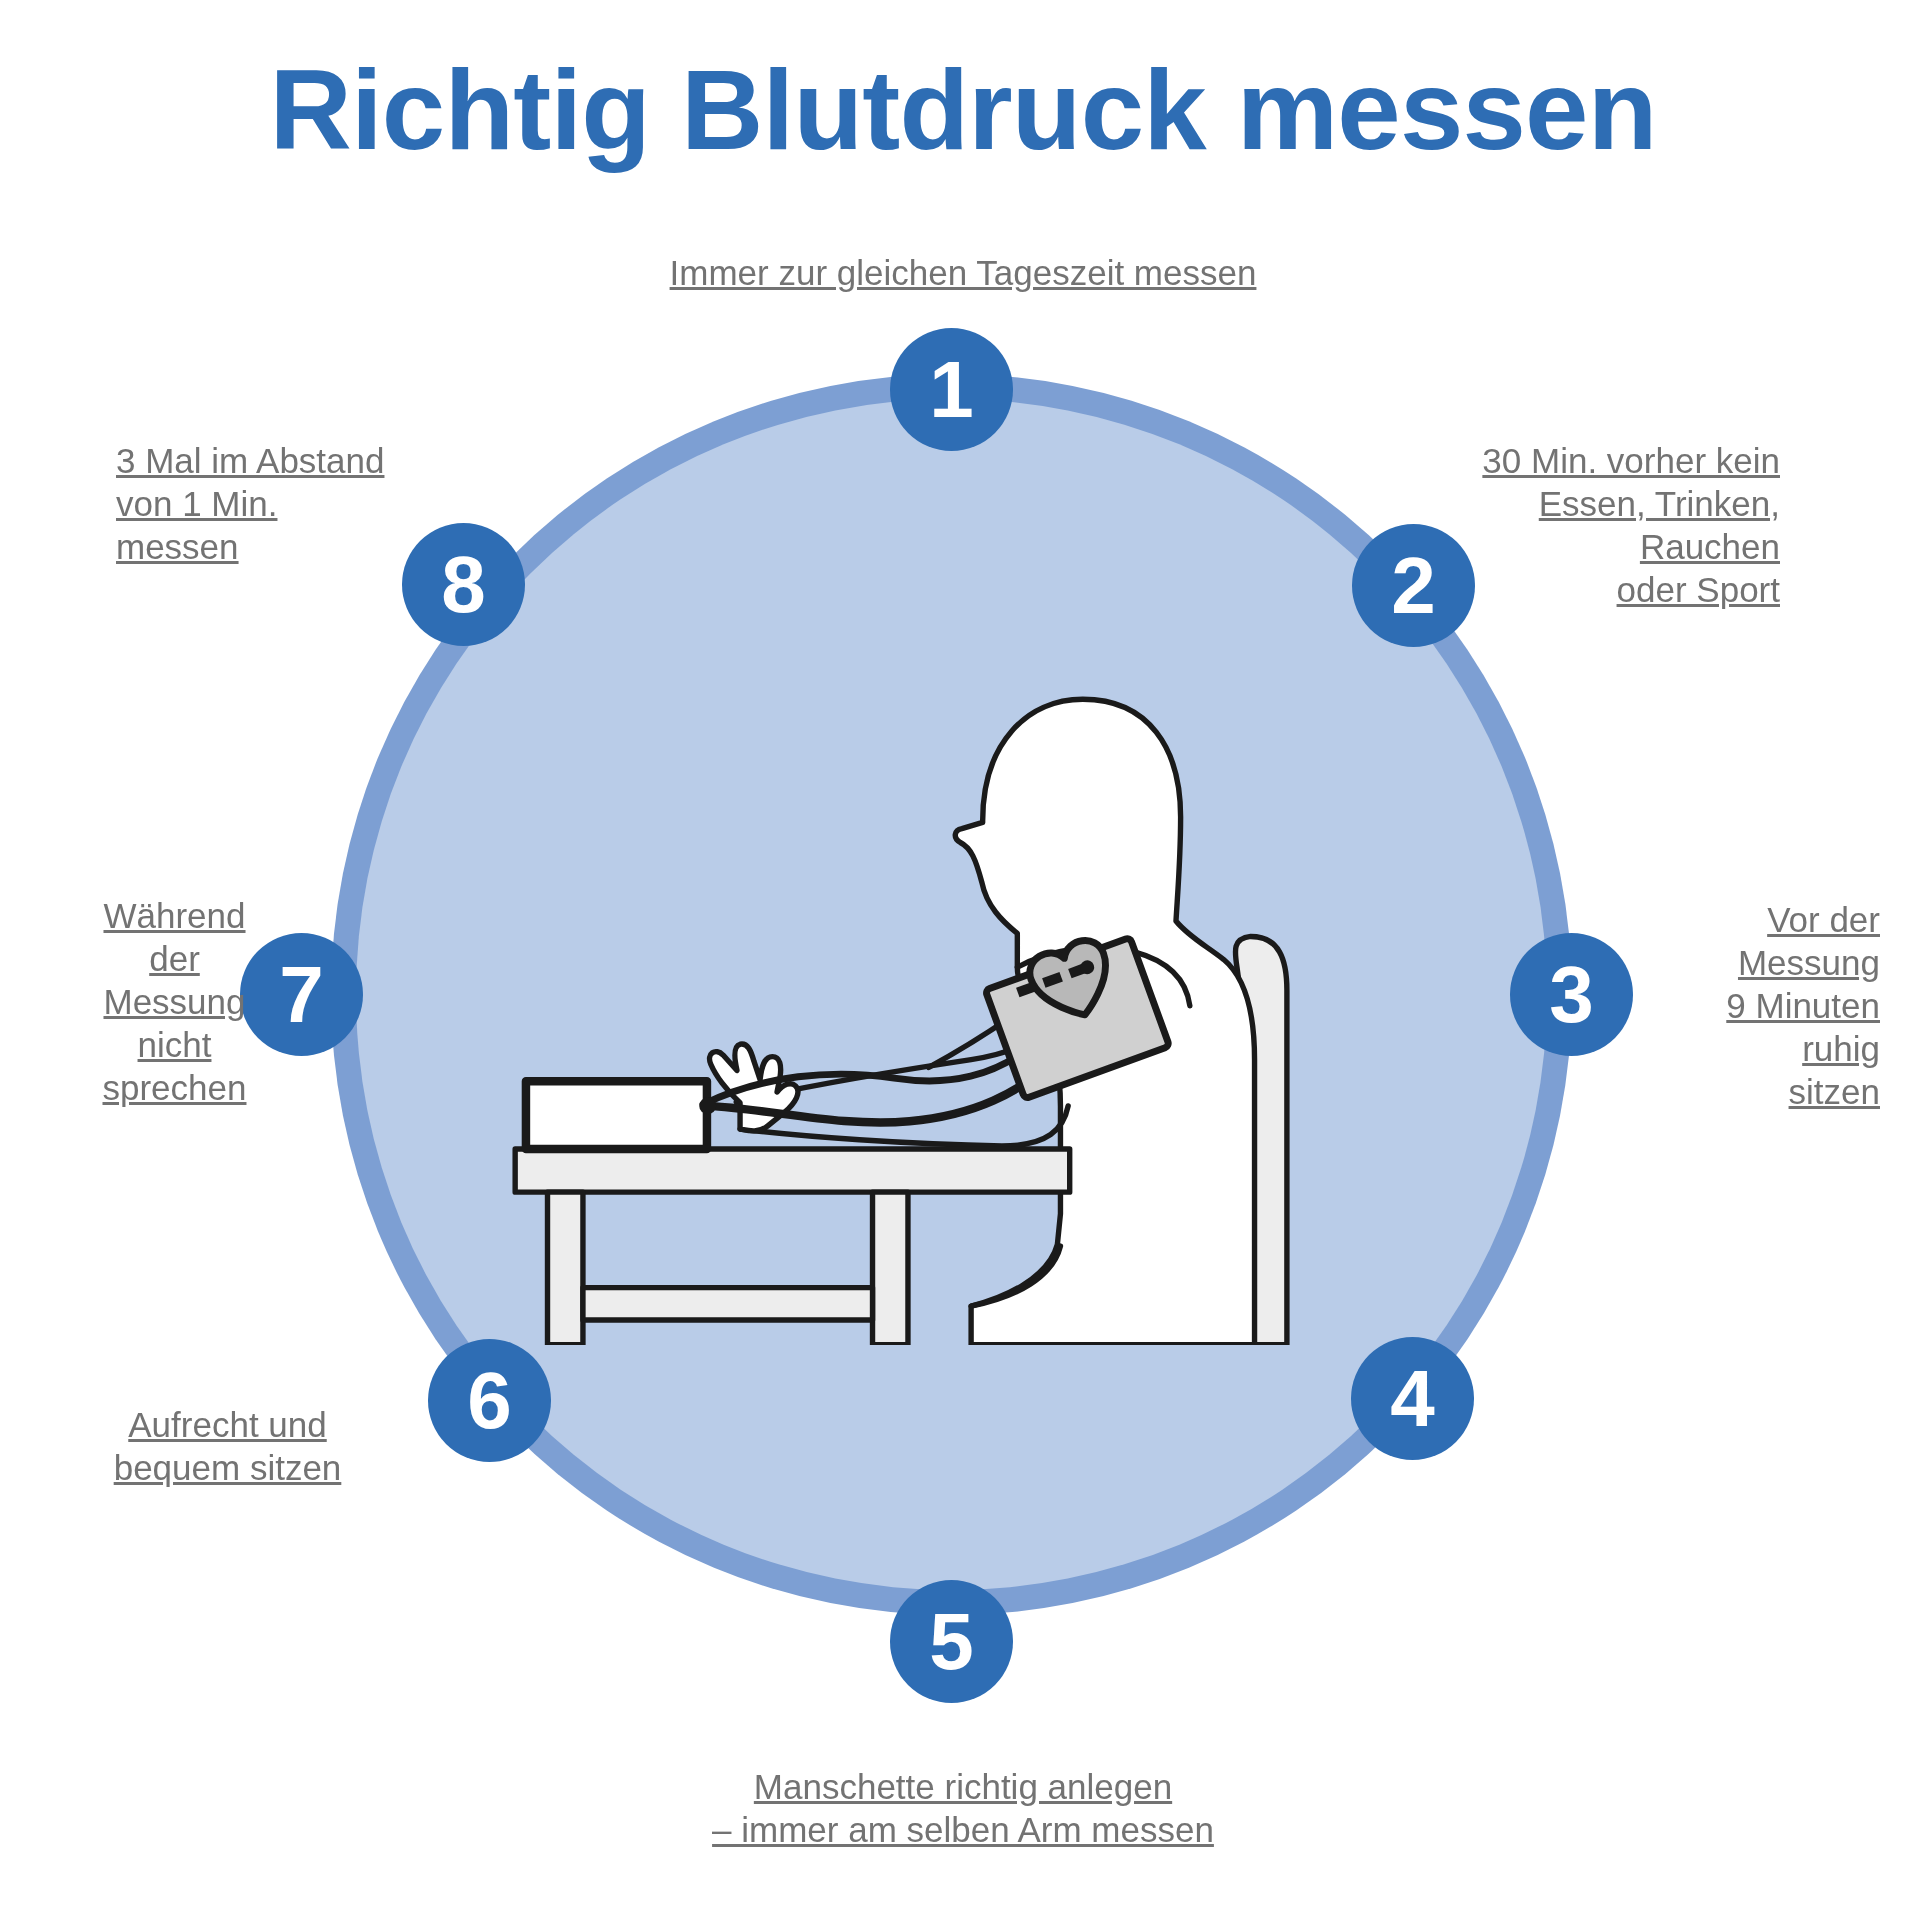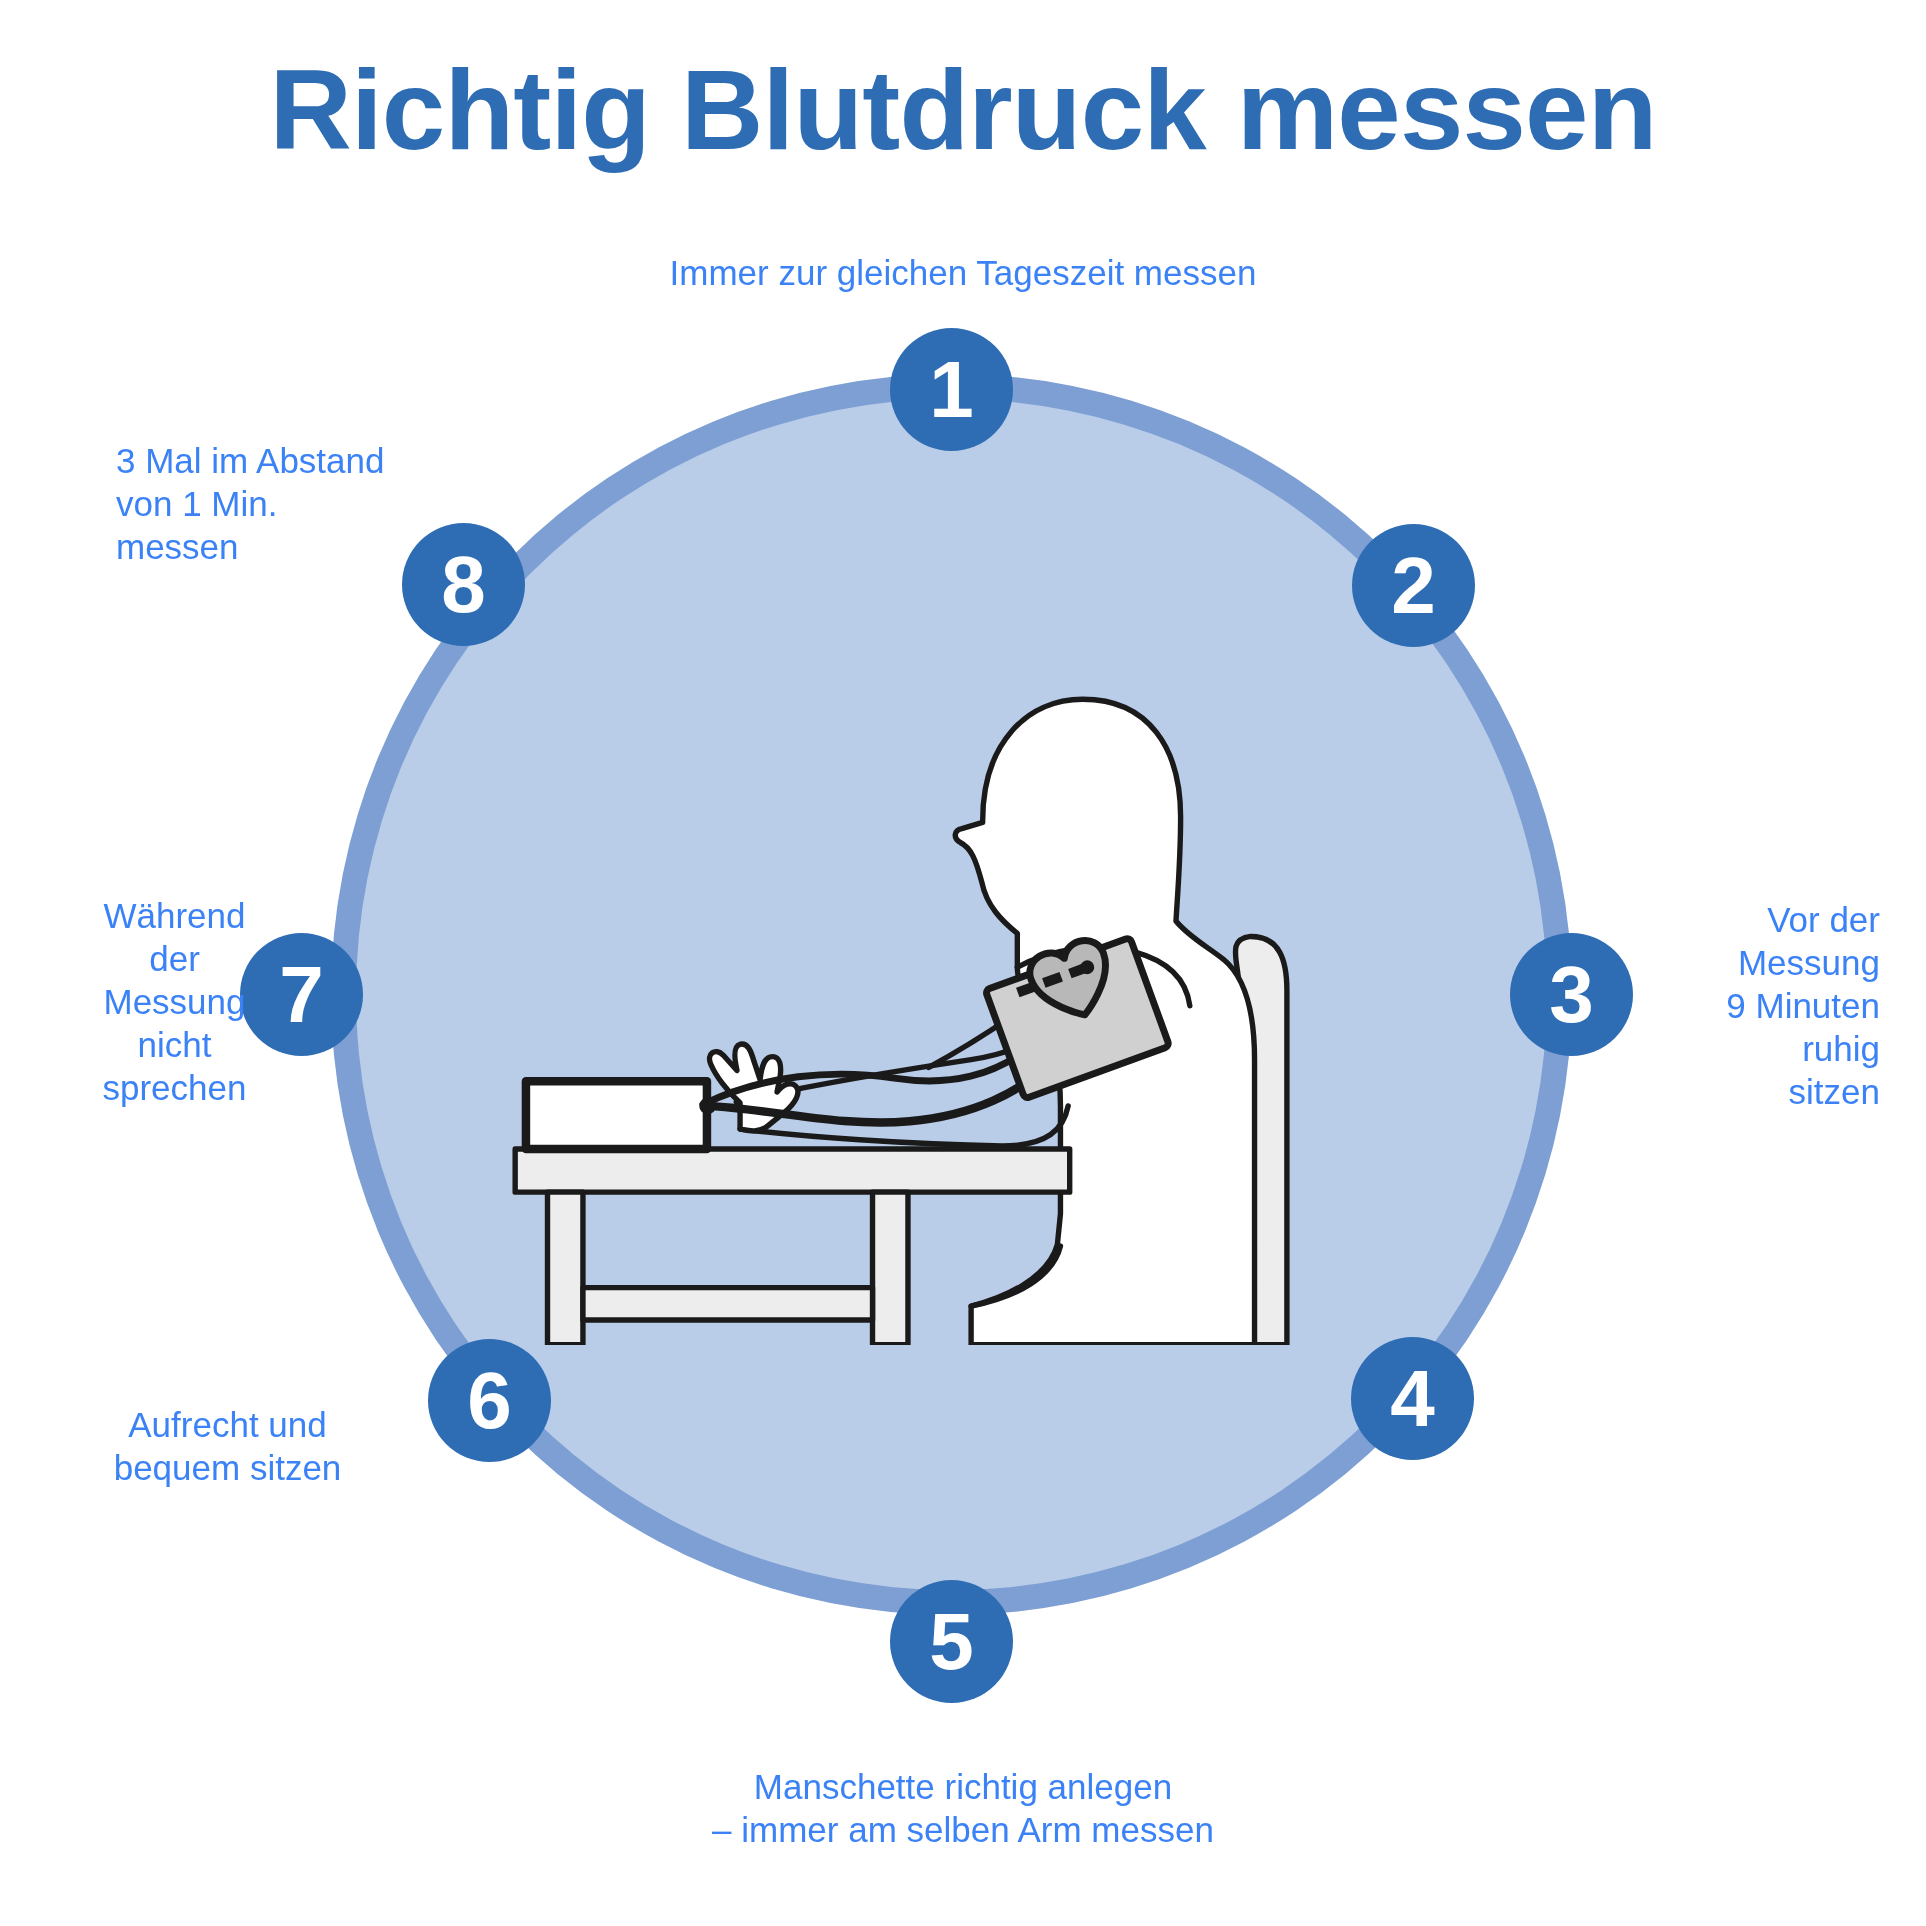--- a/index.html
+++ b/index.html
@@ -68,24 +68,25 @@
   .b3{left:1510px;top:929px;}
   .b4{left:1351px;top:1333px;}
   .b5{left:890px;top:1576px;}
   .b6{left:428px;top:1335px;}
   .b7{left:240px;top:929px;}
   .b8{left:402px;top:519px;}
 
   
   .cap{
     position:absolute;
-    color:#3b82f6;
+    color:#737373;
     font-size:35px;
     line-height:1.23;
     white-space:pre-line;
+    text-decoration:underline;
   }
   .c1{left:462px;top:247px;width:1002px;text-align:center;}
   .c2{left:1348px;top:435px;width:432px;text-align:right;}
   .c3{left:1541px;top:894px;width:339px;text-align:right;}
   .c4{left:1487px;top:1391px;width:385px;text-align:right;}
   .c5{left:539px;top:1761px;width:848px;text-align:center;}
   .c6{left:77px;top:1399px;width:301px;text-align:center;}
   .c7{left:42px;top:890px;width:247px;text-align:center;margin-left:9px;}
   .c8{left:116px;top:435px;width:308px;text-align:left;}
 </style>
@@ -187,20 +188,24 @@
   <div class="badge b1">1</div>
   <div class="badge b2">2</div>
   <div class="badge b3">3</div>
   <div class="badge b4">4</div>
   <div class="badge b5">5</div>
   <div class="badge b6">6</div>
   <div class="badge b7">7</div>
   <div class="badge b8">8</div>
 
   <div class="cap c1">Immer zur gleichen Tageszeit messen</div>
+  <div class="cap c2">30 Min. vorher kein
+Essen, Trinken,
+Rauchen
+oder Sport</div>
   <div class="cap c3">Vor der
 Messung
 9 Minuten
 ruhig
 sitzen</div>
   <div class="cap c6">Aufrecht und
 bequem sitzen</div>
   <div class="cap c5">Manschette richtig anlegen
 – immer am selben Arm messen</div>
   <div class="cap c7">Während

